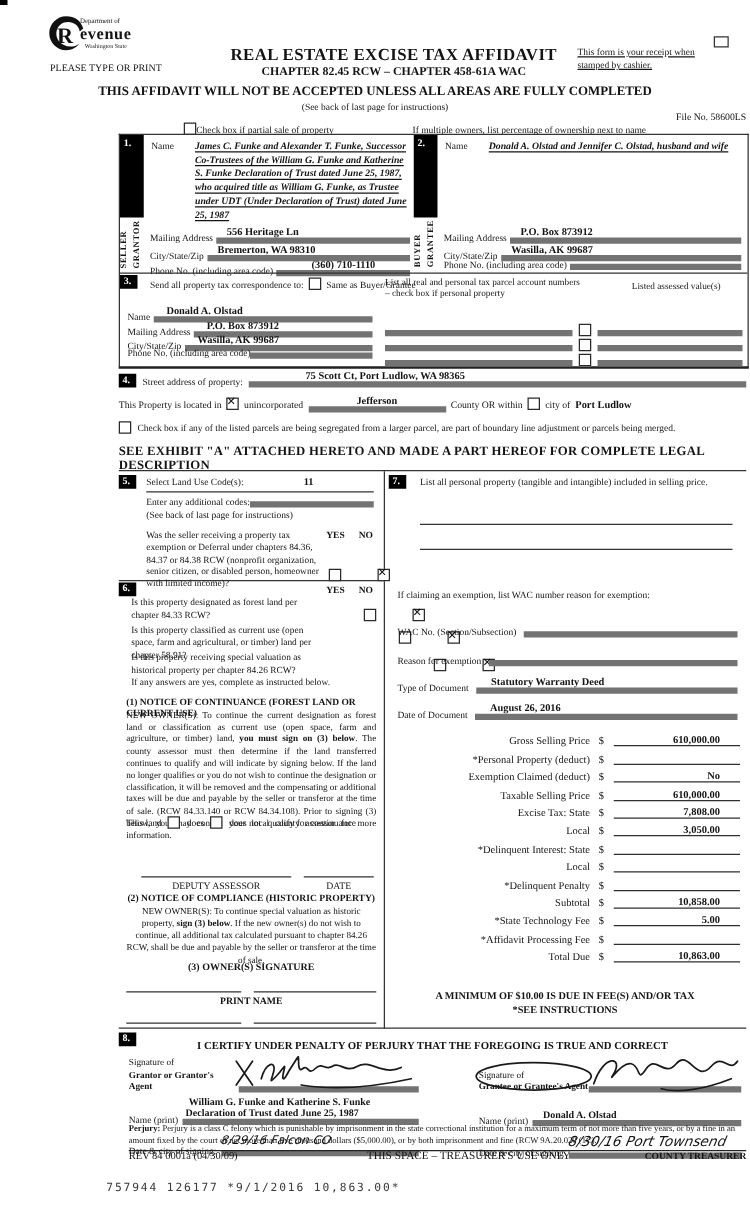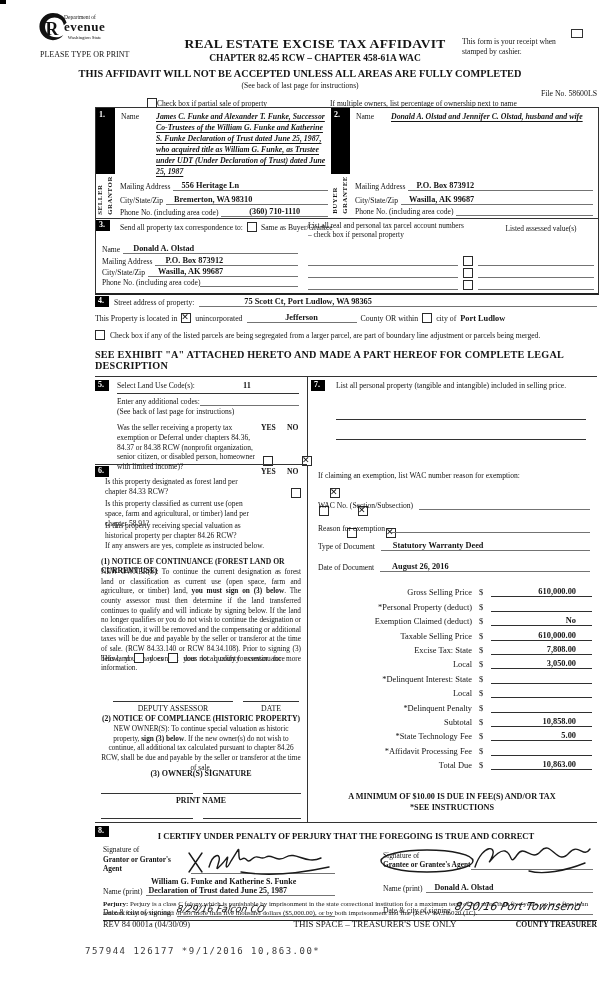--- a/index.html
+++ b/index.html
@@ -8,21 +8,21 @@
   .abs{position:absolute;}
   .b{font-weight:bold;}
   .c{text-align:center;}
   .numbox{background:#000;color:#fff;font-weight:bold;font-size:8px;padding:1px 5px 2px 3px;display:inline-block;line-height:1;}
   .rail{position:absolute;left:0;top:0;width:19px;background:#000;color:#fff;}
   .rail .n{font-weight:bold;font-size:8px;padding:2px 0 0 3px;}
   .vlab{position:absolute;left:0;display:flex;gap:1px;}
   .vlab span{writing-mode:vertical-rl;transform:rotate(180deg);font-size:6.8px;font-weight:bold;letter-spacing:.6px;line-height:1.3;}
   .cb{display:inline-block;width:8px;height:8px;border:1px solid #2a2a2a;vertical-align:-1px;position:relative;background:#fff;flex:none;}
   .cb.x::after{content:"✕";position:absolute;left:-1px;top:-2px;font-size:9px;font-family:"DejaVu Sans",sans-serif;color:#111;}
-  .fill{border-bottom:1px solid #737373;}
+  .fill{border-bottom:5px solid #737373;}
   .row{display:flex;align-items:flex-end;}
   .lab{font-size:7.6px;white-space:nowrap;}
   .val{font-weight:bold;font-size:8.3px;line-height:1.1;}
   .uline{text-decoration:underline;text-underline-offset:2px;font-style:italic;}
   .feerow{display:flex;align-items:flex-end;height:14.4px;font-size:8.4px;}
   .feelab{width:160px;text-align:right;padding-right:7px;white-space:nowrap;}
   .feecur{width:12px;}
   .feeval{flex:1;border-bottom:1px solid #2f2f2f;text-align:right;padding-right:16px;font-weight:bold;}
   .hand{font-family:"DejaVu Sans",sans-serif;font-style:italic;font-size:9.5px;transform:skewX(-12deg);display:inline-block;white-space:nowrap;}
   .just{text-align:justify;}
@@ -46,21 +46,21 @@
       <div style="font-size:13px;font-weight:bold;letter-spacing:.5px;margin-top:-1px;">evenue</div>
       <div style="font-size:4.8px;text-align:center;">Washington State</div>
     </div>
   </div>
   <div class="abs" style="left:40px;top:50px;font-size:8px;">PLEASE TYPE OR PRINT</div>
 
   <div class="abs c" style="left:150px;top:36px;width:330px;">
     <div class="b" style="font-size:13.5px;letter-spacing:.3px;">REAL ESTATE EXCISE TAX AFFIDAVIT</div>
     <div class="b" style="font-size:9.5px;margin-top:1px;">CHAPTER 82.45 RCW – CHAPTER 458-61A WAC</div>
   </div>
-  <div class="abs" style="left:462px;top:37px;width:105px;font-size:7.6px;line-height:1.3;">This form is your receipt when stamped by cashier.</div>
+  <div class="abs" style="left:462px;top:37px;width:105px;font-size:7.6px;line-height:1.3;text-decoration:underline;">This form is your receipt when stamped by cashier.</div>
 
   <div class="abs c b" style="left:0;top:68px;width:600px;font-size:10.3px;">THIS AFFIDAVIT WILL NOT BE ACCEPTED UNLESS ALL AREAS ARE FULLY COMPLETED</div>
   <div class="abs c" style="left:0;top:81px;width:600px;font-size:7.6px;">(See back of last page for instructions)</div>
   <div class="abs" style="left:420px;top:89px;width:177px;text-align:right;font-size:7.8px;">File No. 58600LS</div>
 
   <div class="abs row" style="left:110px;top:98px;gap:0;align-items:center;margin-left:37px;">
     <span class="cb"></span>
     <span class="lab">Check box if partial sale of property</span>
   </div>
   <div class="abs" style="left:330px;top:99px;font-size:7.6px;">If multiple owners, list percentage of ownership next to name</div>

